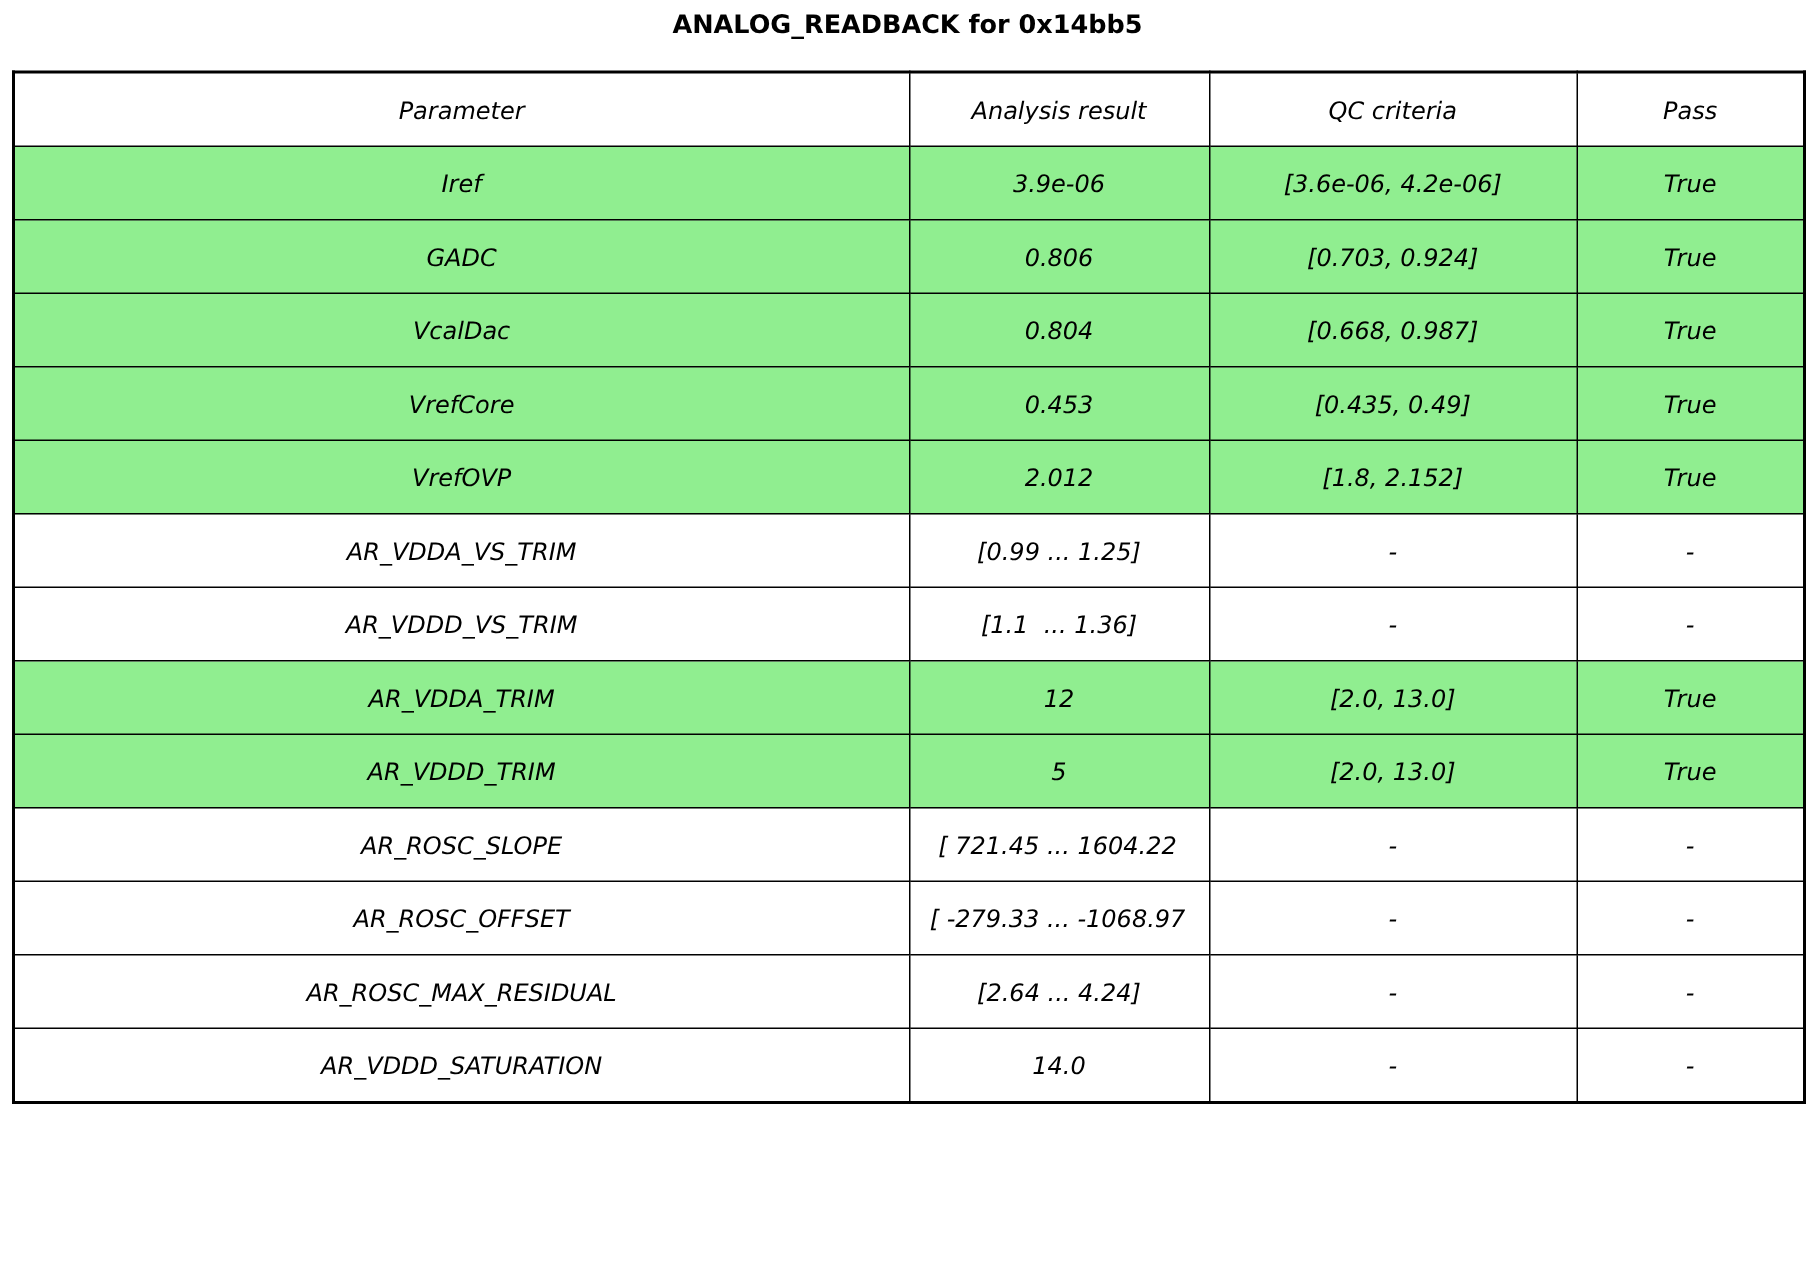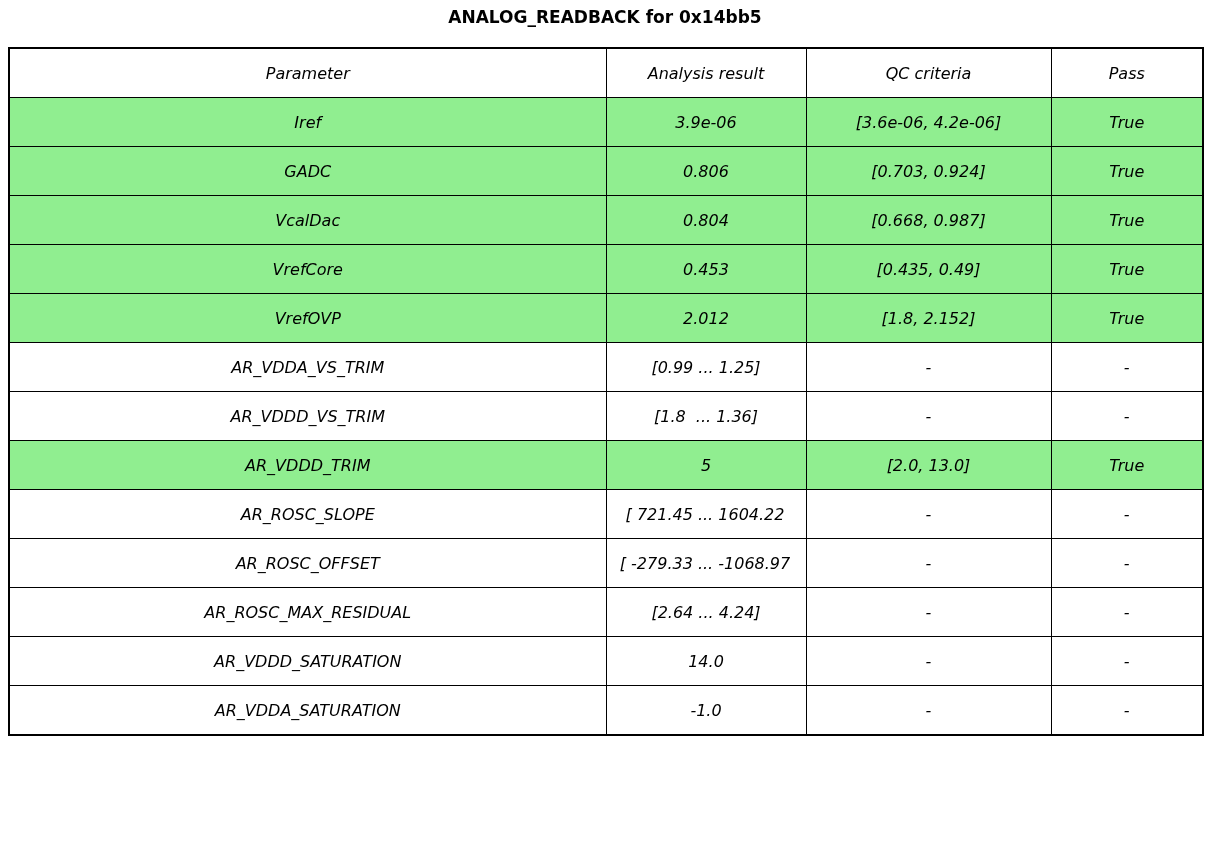--- a/index.html
+++ b/index.html
@@ -117,23 +117,29 @@
           <td><span>True</span></td>
         </tr>
         <tr>
           <td><span>AR_VDDA_VS_TRIM</span></td>
           <td><span>[0.99 ... 1.25]</span></td>
           <td><span>-</span></td>
           <td><span>-</span></td>
         </tr>
         <tr>
           <td><span>AR_VDDD_VS_TRIM</span></td>
-          <td><span>[1.8  ... 1.36]</span></td>
+          <td><span>[1.1  ... 1.36]</span></td>
           <td><span>-</span></td>
           <td><span>-</span></td>
+        </tr>
+        <tr class="pass">
+          <td><span>AR_VDDA_TRIM</span></td>
+          <td><span>12</span></td>
+          <td><span>[2.0, 13.0]</span></td>
+          <td><span>True</span></td>
         </tr>
         <tr class="pass">
           <td><span>AR_VDDD_TRIM</span></td>
           <td><span>5</span></td>
           <td><span>[2.0, 13.0]</span></td>
           <td><span>True</span></td>
         </tr>
         <tr>
           <td><span>AR_ROSC_SLOPE</span></td>
           <td><span class="shift-left">[ 721.45 ... 1604.22</span></td>
@@ -151,22 +157,16 @@
           <td><span>[2.64 ... 4.24]</span></td>
           <td><span>-</span></td>
           <td><span>-</span></td>
         </tr>
         <tr>
           <td><span>AR_VDDD_SATURATION</span></td>
           <td><span>14.0</span></td>
           <td><span>-</span></td>
           <td><span>-</span></td>
         </tr>
-        <tr>
-          <td><span>AR_VDDA_SATURATION</span></td>
-          <td><span>-1.0</span></td>
-          <td><span>-</span></td>
-          <td><span>-</span></td>
-        </tr>
       </tbody>
   </table>
 
 </div>
 
 </body></html>

